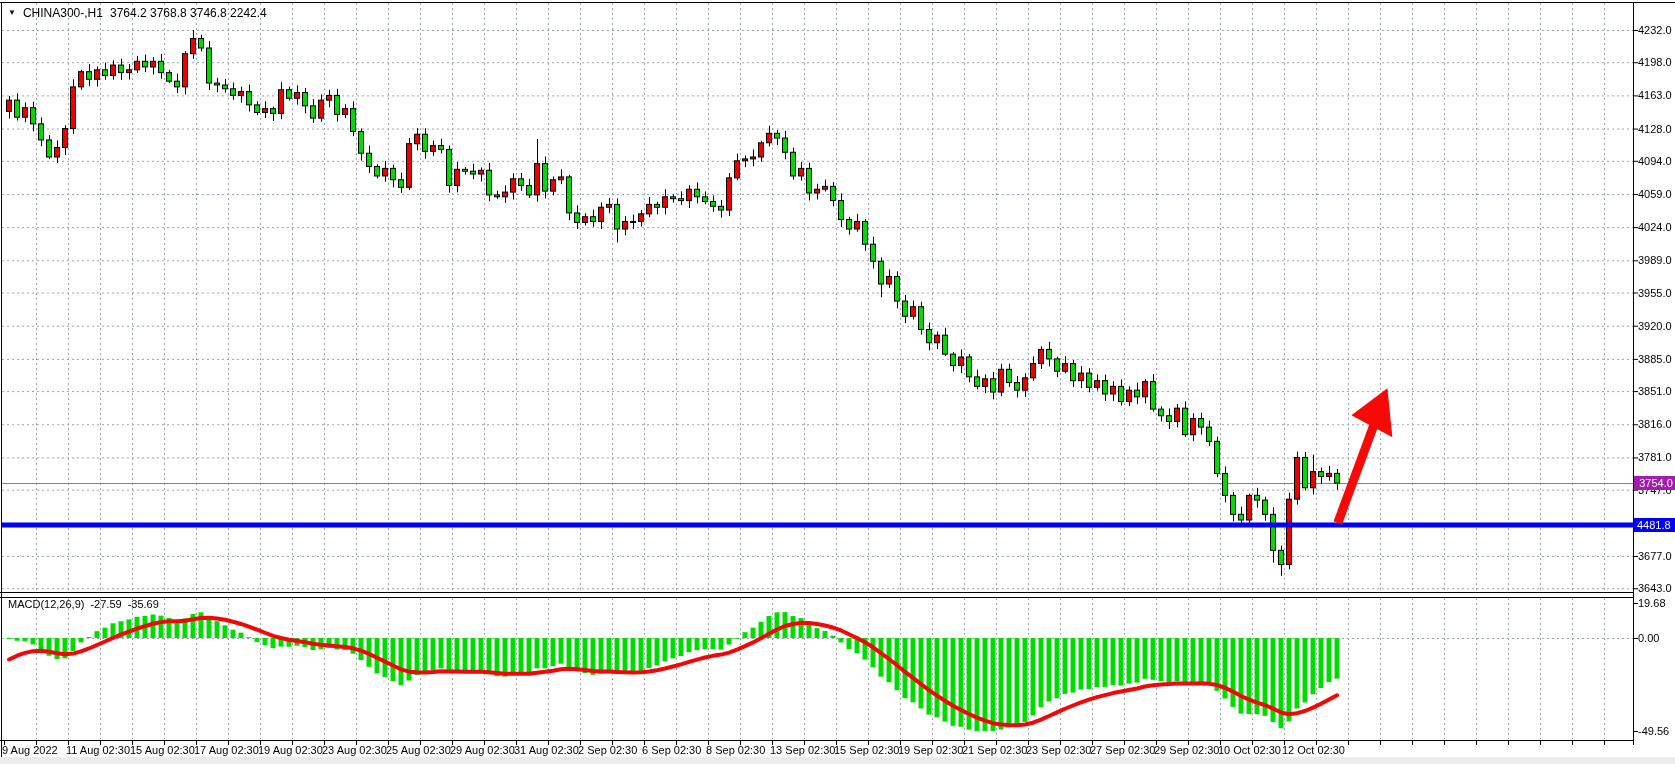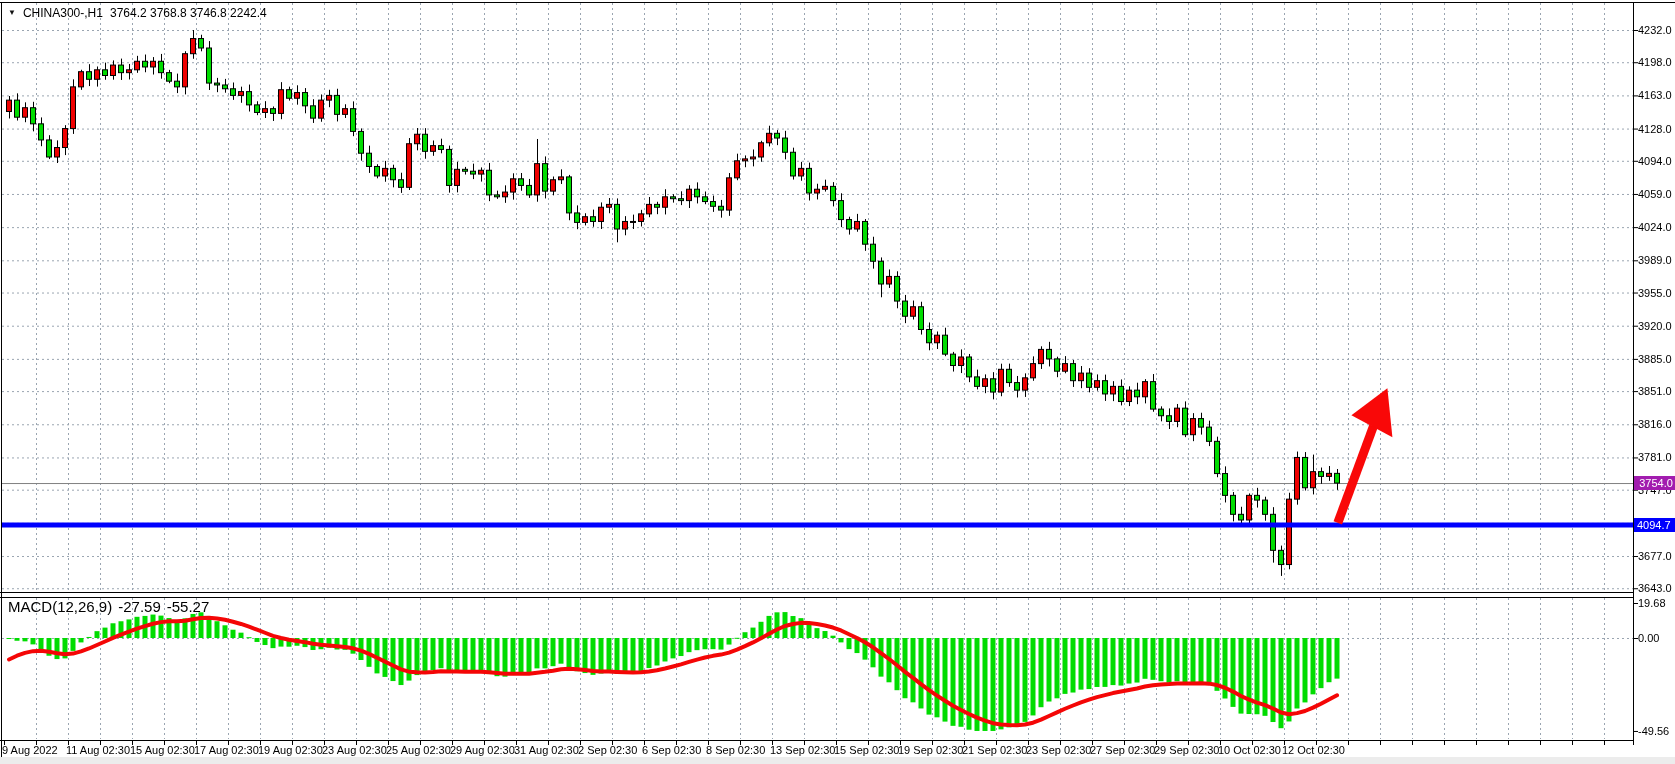--- a/index.html
+++ b/index.html
@@ -2,21 +2,21 @@
 <html><head>
 <meta charset="utf-8">
 <style>
   html,body{margin:0;padding:0;background:#fff;}
   .win{position:relative;width:1675px;height:764px;background:#ffffff;
        font-family:"Liberation Sans",sans-serif;overflow:hidden;}
   .win svg{position:absolute;left:0;top:0;}
   .chart-title{position:absolute;left:8px;top:6px;display:flex;align-items:center;gap:7px;
        font-size:12px;color:#000;white-space:nowrap;}
   .chart-title .tri{font-size:8px;line-height:10px;color:#111;cursor:pointer;}
-  .macd-label{position:absolute;left:8px;top:598px;display:flex;gap:6px;font-size:15px;color:#000;}
+  .macd-label{position:absolute;left:8px;top:598px;display:flex;gap:6px;font-size:11px;color:#000;}
   .badge{position:absolute;left:1634px;width:41px;height:14px;color:#fff;font-size:11px;
        line-height:14px;padding-left:3px;box-sizing:border-box;white-space:nowrap;}
   .badge.black{top:476px;background:#a21caf;text-align:center;}
   .badge.blue{top:518px;background:#0000fe;}
   text{font-family:"Liberation Sans",sans-serif;}
 </style>
 </head>
 <body>
 
 <div class="win">
@@ -787,18 +787,18 @@
 
   <div class="chart-title">
     <span class="tri">▼</span>
     <span>CHINA300-,H1</span>
     <span>3764.2 3768.8 3746.8 2242.4</span>
   </div>
 
   <div class="macd-label">
     <span>MACD(12,26,9)</span>
     <span>-27.59</span>
-    <span>-55.27</span>
+    <span>-35.69</span>
   </div>
 
   <div class="badge black">3754.0</div>
-  <div class="badge blue">4094.7</div>
+  <div class="badge blue">4481.8</div>
 </div>
 
 </body></html>

